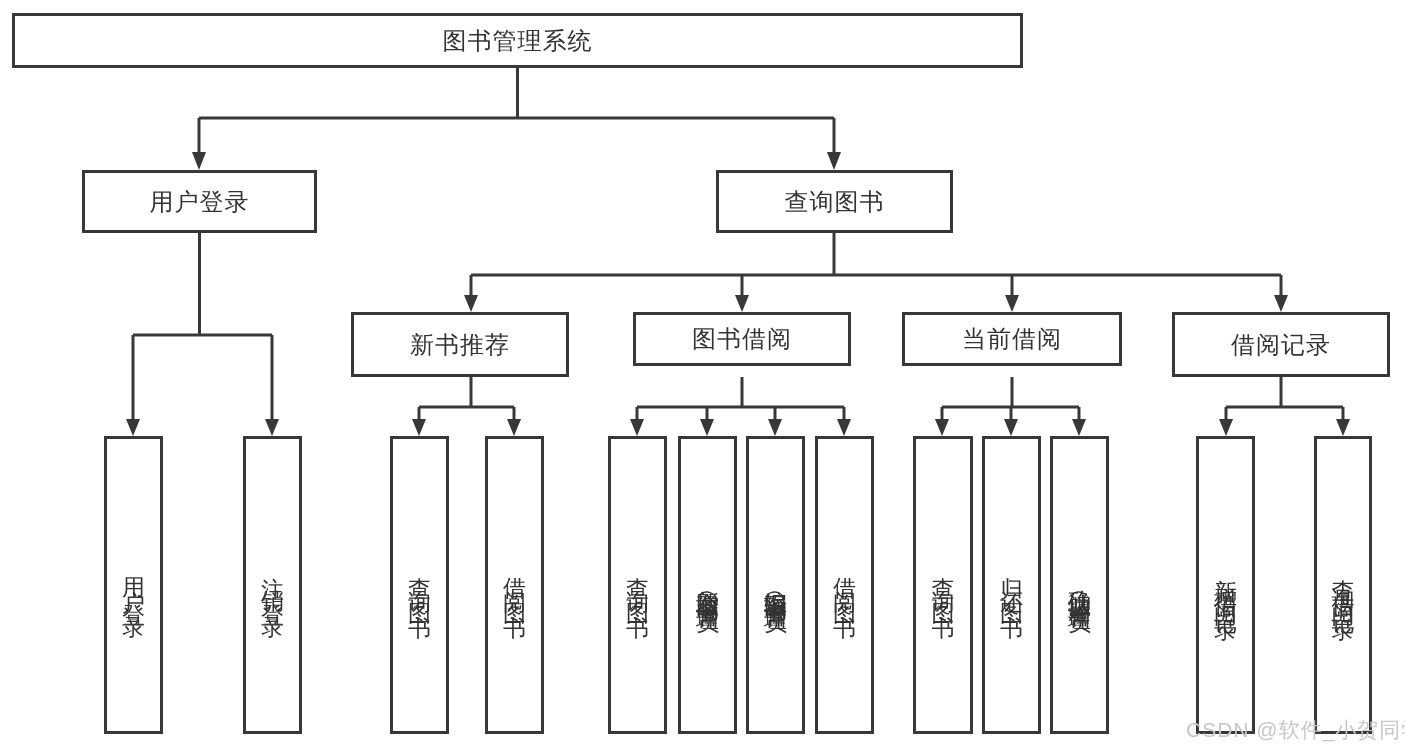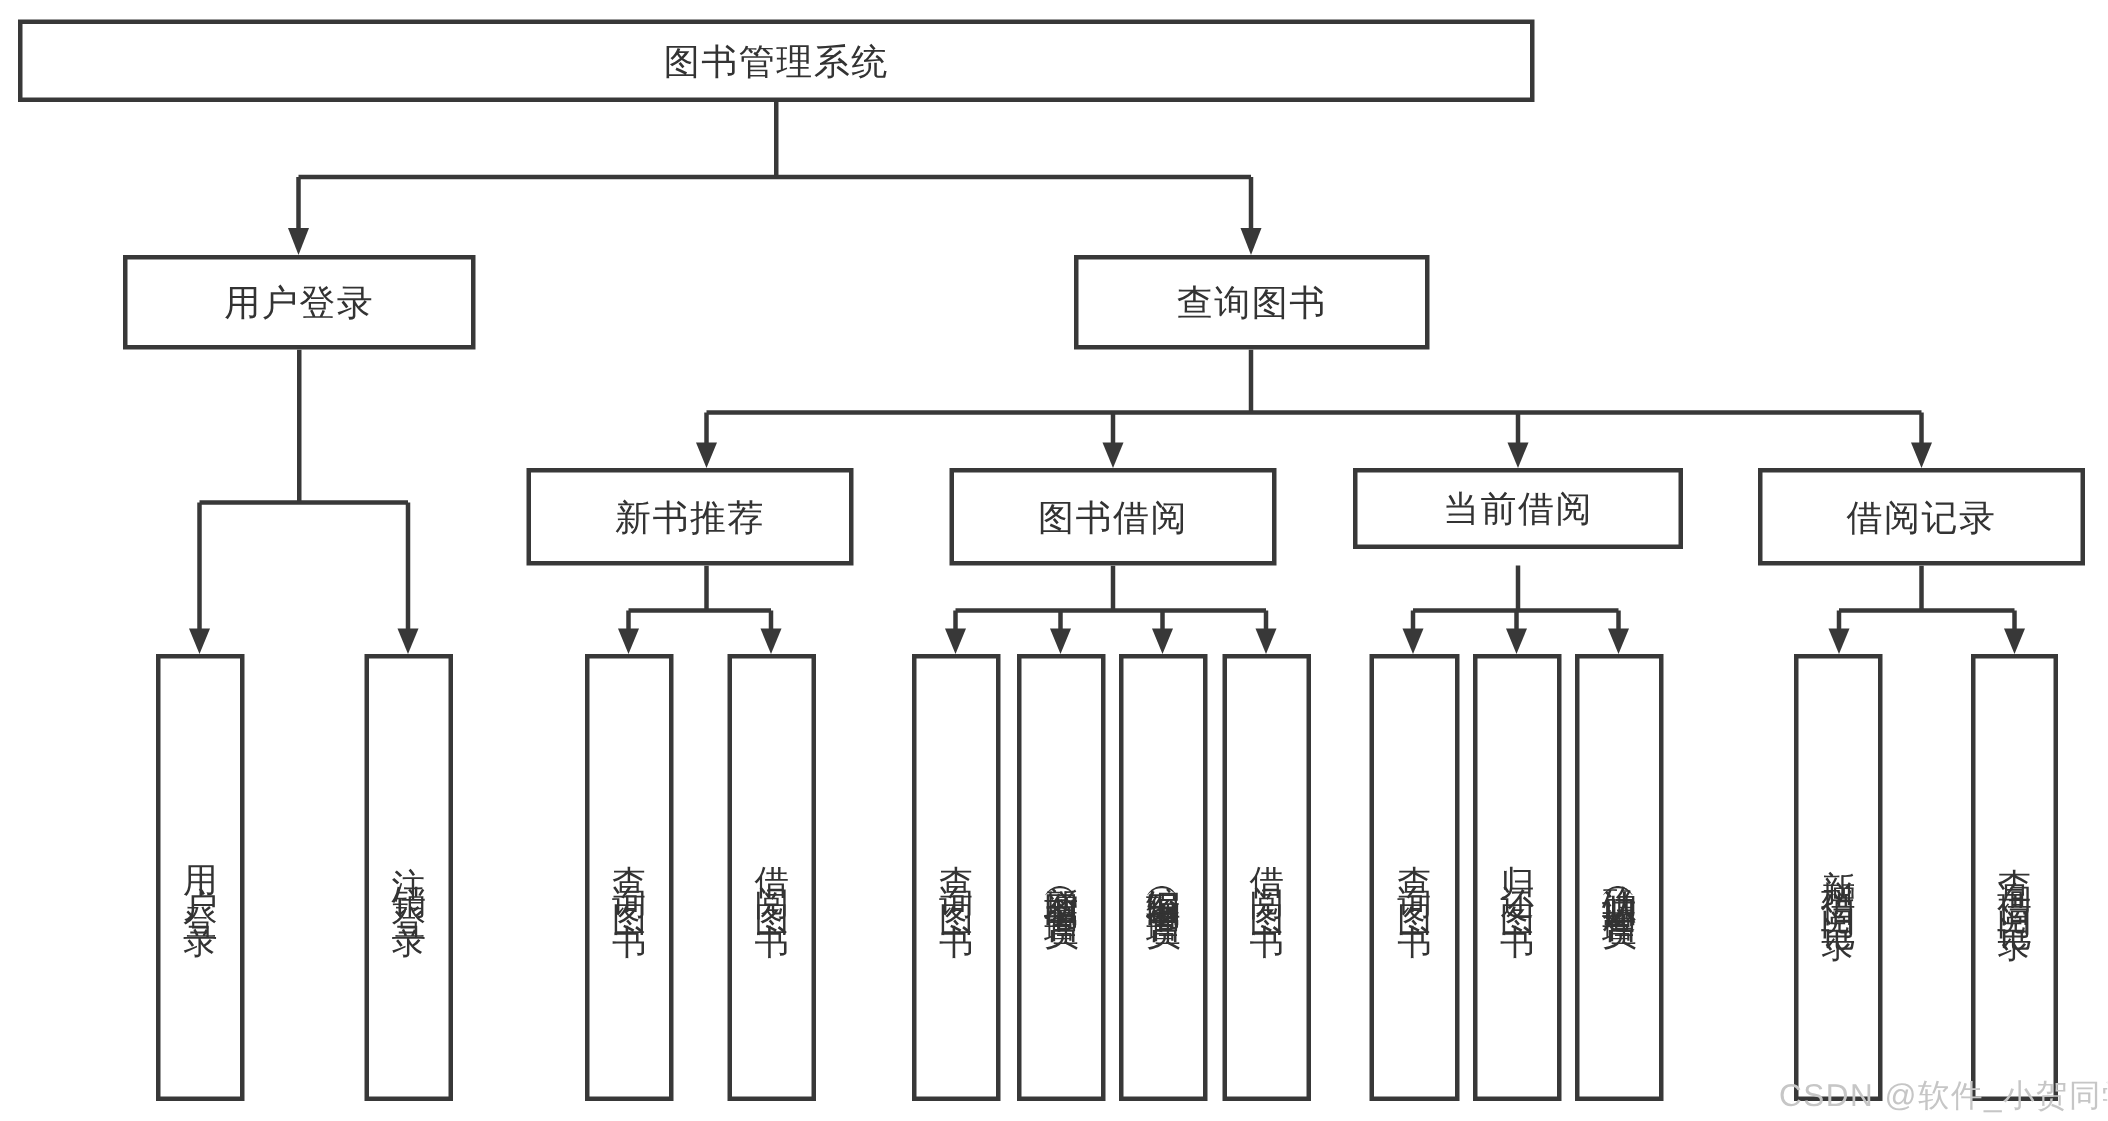--- a/index.html
+++ b/index.html
@@ -34,21 +34,21 @@
   .ls6 span  { letter-spacing:8px;  }
   .ls10 span { letter-spacing:3px;  }
 
   
   .n-root   { left:12px;  top:13px;  width:1011px; height:55px; }
   
   .n-login  { left:82px;  top:170px; width:235px;  height:63px; }
   .n-bookmg { left:716px; top:170px; width:237px;  height:63px; }
   
   .n-newrec { left:351px; top:312px; width:218px;  height:65px; }
-  .n-borrow { left:633px; top:312px; width:218px;  height:65px; }
+  .n-borrow { left:633px; top:312px; width:218px;  height:54px; }
   .n-curr   { left:902px; top:312px; width:220px;  height:54px; }
   .n-record { left:1172px;top:312px; width:218px;  height:65px; }
   
   .leaf { top:436px; width:59px; height:298px; }
   .lf0  { left:104px; }
   .lf1  { left:243px; }
   .lf2  { left:390px; }
   .lf3  { left:485px; }
   .lf4  { left:608px; }
   .lf5  { left:678px; }

